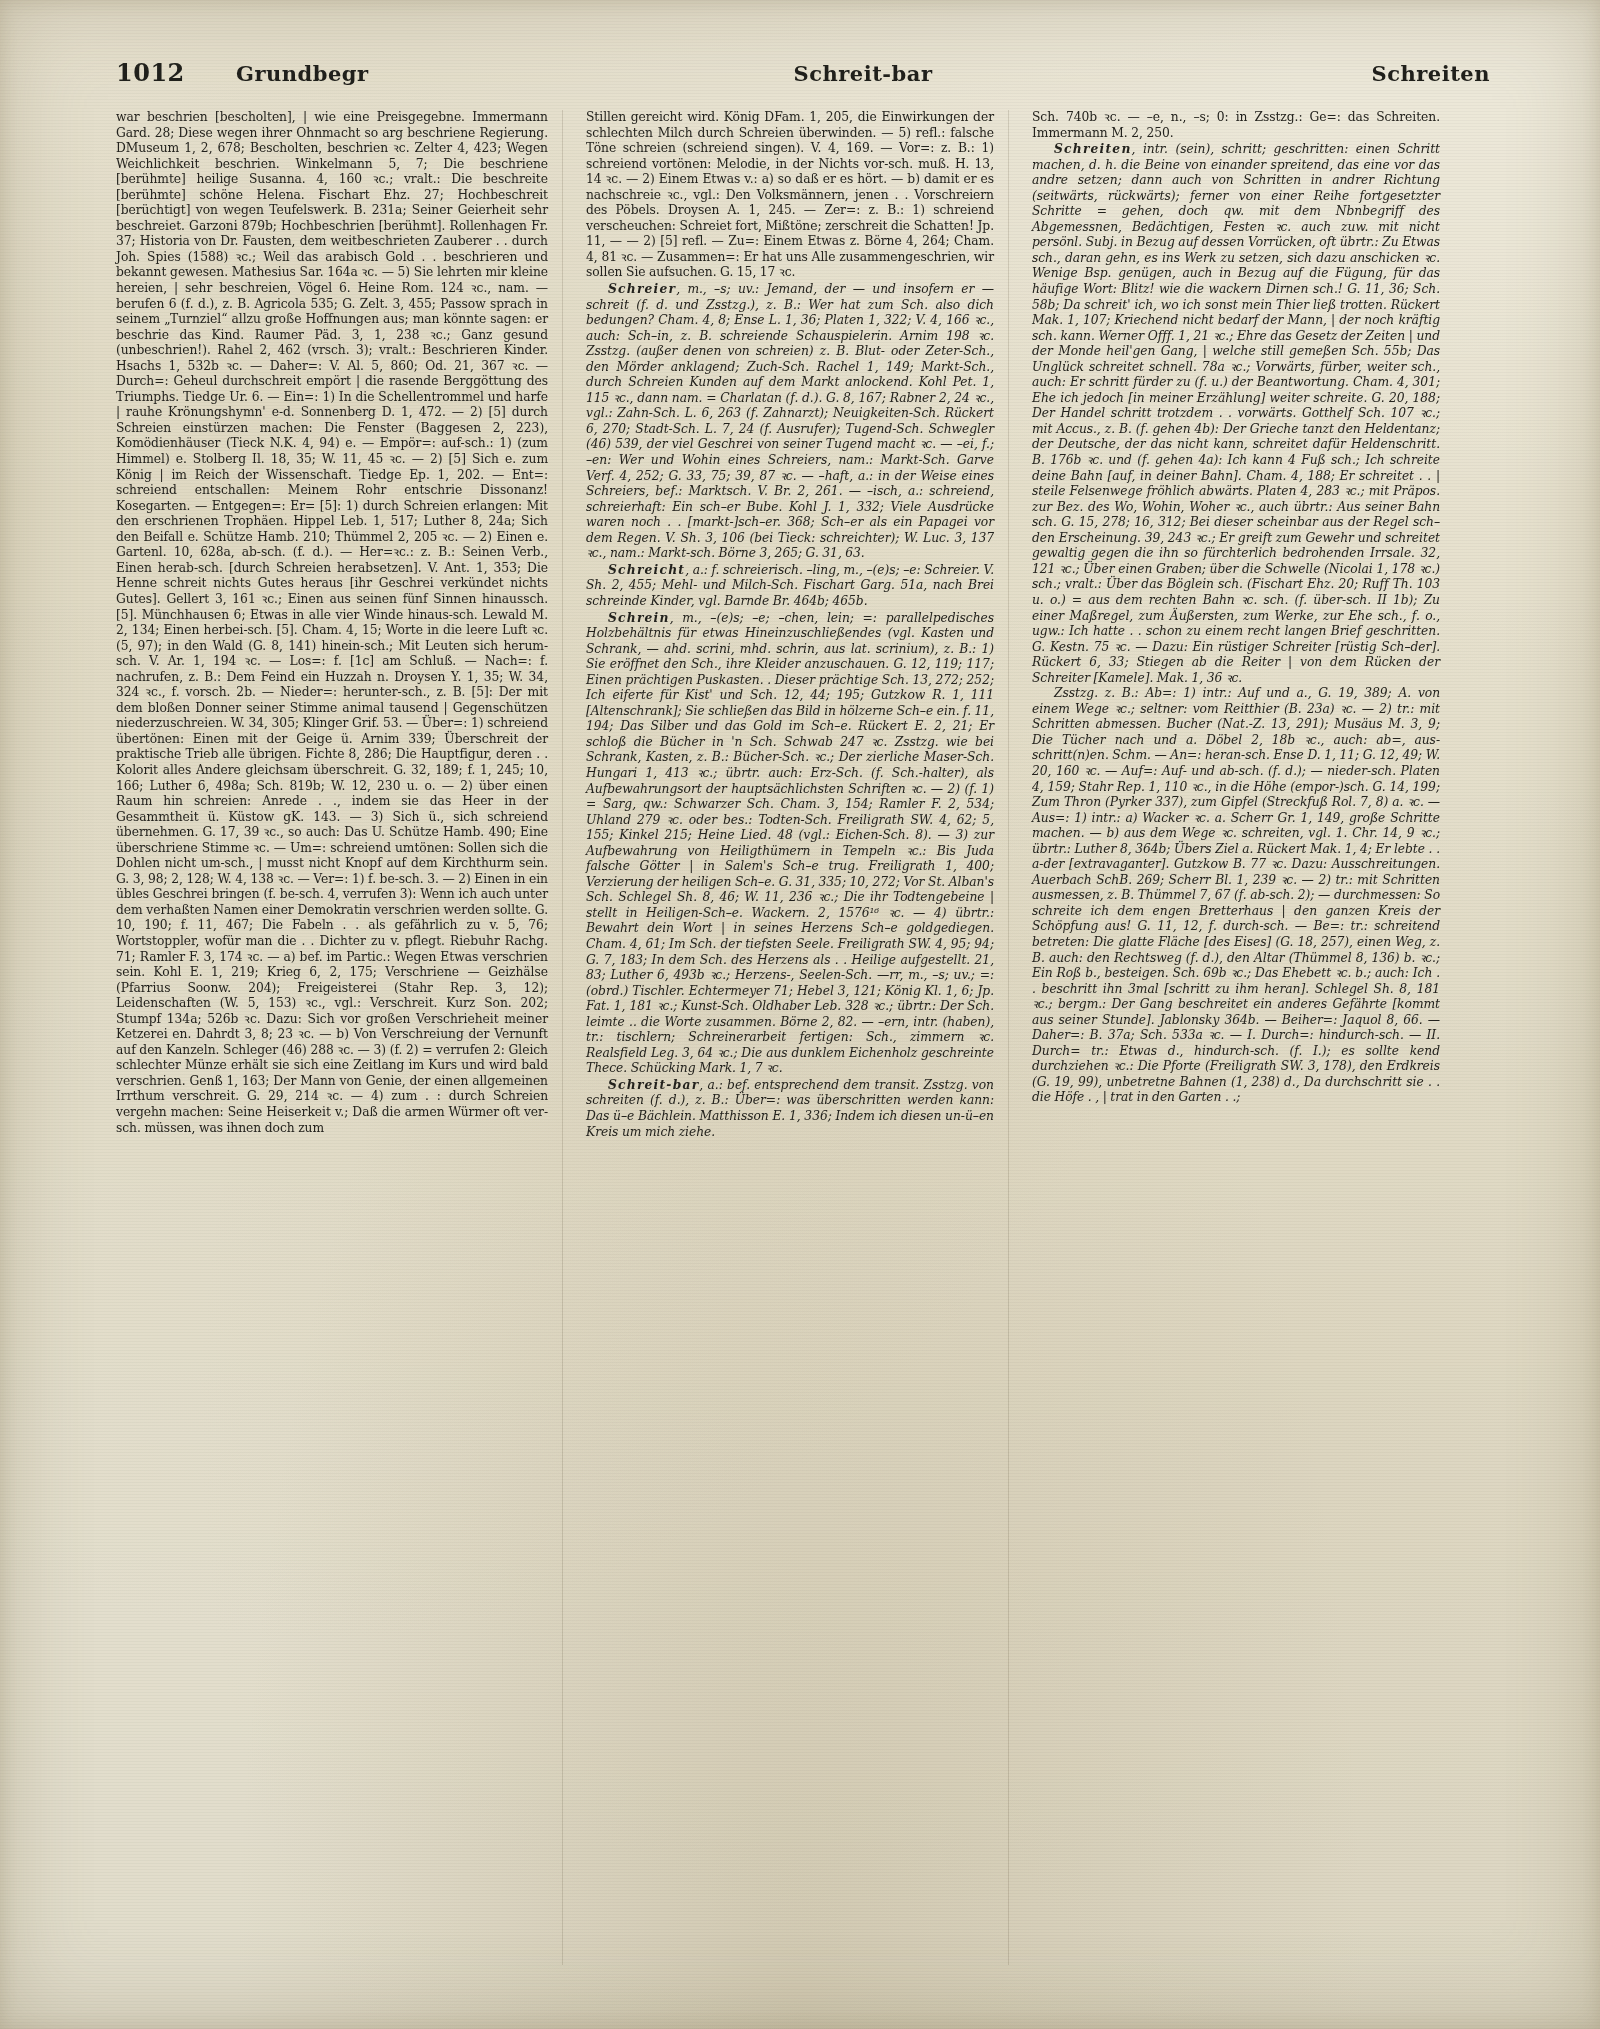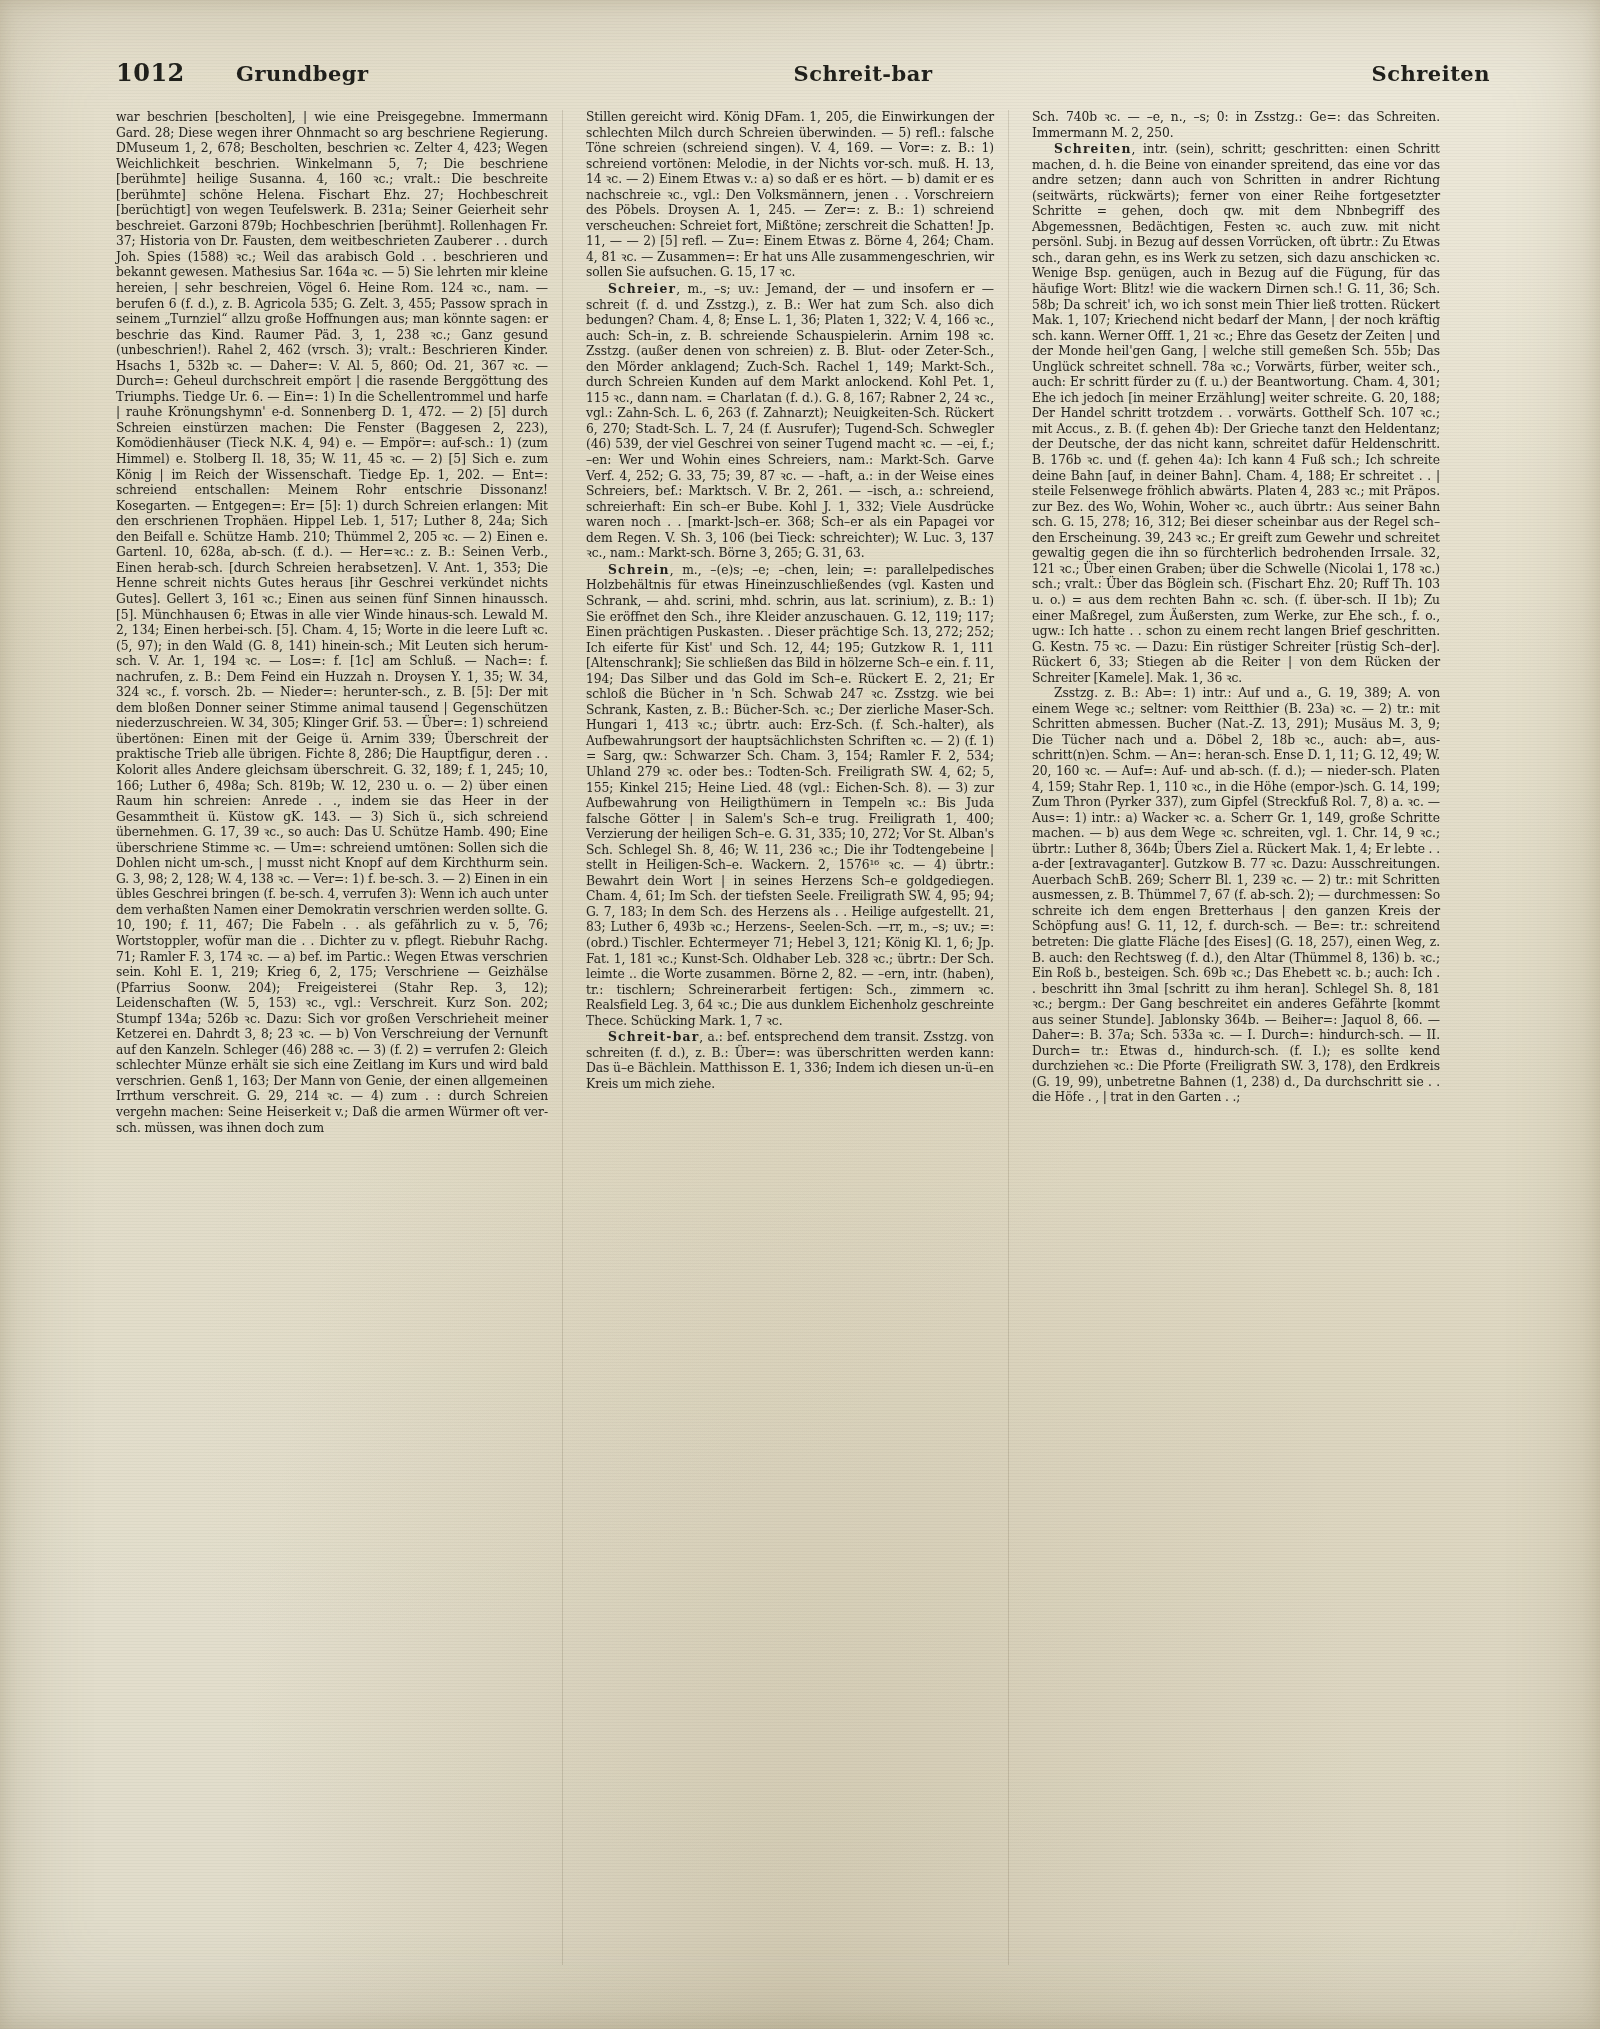--- a/index.html
+++ b/index.html
@@ -85,21 +85,21 @@
     font-size: 12.3px;
     line-height: 15.55px;
     text-align: justify;
     text-justify: inter-word;
     color: #23221d;
     hyphens: auto;
     -webkit-hyphens: auto;
     word-spacing: -0.3px;
     letter-spacing: -0.05px;
   }
-  .col p + p { margin-top: 0px; }
+  .col p + p { margin-top: 0px; font-style: italic; }
   .entry-start {
     text-indent: 22px;
   }
   .lemma {
     font-weight: bold;
     letter-spacing: 1.2px;
   }
   .col p.cont { text-indent: 0; }
 
   
@@ -132,20 +132,21 @@
     <div class="head-word head-right">Schreiten</div>
   </div>
 
   <div class="columns">
     <div class="col">
       <p class="cont">war beschrien [bescholten], | wie eine Preisgegebne. Immermann Gard. 28; Diese wegen ihrer Ohnmacht so arg beschriene Regierung. DMuseum 1, 2, 678; Bescholten, beschrien ꝛc. Zelter 4, 423; Wegen Weichlichkeit beschrien. Winkelmann 5, 7; Die beschriene [berühmte] heilige Susanna. 4, 160 ꝛc.; vralt.: Die beschreite [berühmte] schöne Helena. Fischart Ehz. 27; Hochbeschreit [berüchtigt] von wegen Teufelswerk. B. 231a; Seiner Geierheit sehr beschreiet. Garzoni 879b; Hochbeschrien [berühmt]. Rollenhagen Fr. 37; Historia von Dr. Fausten, dem weitbeschrieten Zauberer . . durch Joh. Spies (1588) ꝛc.; Weil das arabisch Gold . . beschrieren und bekannt gewesen. Mathesius Sar. 164a ꝛc. — 5) Sie lehrten mir kleine hereien, | sehr beschreien, Vögel 6. Heine Rom. 124 ꝛc., nam. — berufen 6 (f. d.), z. B. Agricola 535; G. Zelt. 3, 455; Passow sprach in seinem „Turnziel“ allzu große Hoffnungen aus; man könnte sagen: er beschrie das Kind. Raumer Päd. 3, 1, 238 ꝛc.; Ganz gesund (unbeschrien!). Rahel 2, 462 (vrsch. 3); vralt.: Beschrieren Kinder. Hsachs 1, 532b ꝛc. — Daher=: V. Al. 5, 860; Od. 21, 367 ꝛc. — Durch=: Geheul durchschreit empört | die rasende Berggöttung des Triumphs. Tiedge Ur. 6. — Ein=: 1) In die Schellentrommel und harfe | rauhe Krönungshymn' e-d. Sonnenberg D. 1, 472. — 2) [5] durch Schreien einstürzen machen: Die Fenster (Baggesen 2, 223), Komödienhäuser (Tieck N.K. 4, 94) e. — Empör=: auf-sch.: 1) (zum Himmel) e. Stolberg Il. 18, 35; W. 11, 45 ꝛc. — 2) [5] Sich e. zum König | im Reich der Wissenschaft. Tiedge Ep. 1, 202. — Ent=: schreiend entschallen: Meinem Rohr entschrie Dissonanz! Kosegarten. — Entgegen=: Er= [5]: 1) durch Schreien erlangen: Mit den erschrienen Trophäen. Hippel Leb. 1, 517; Luther 8, 24a; Sich den Beifall e. Schütze Hamb. 210; Thümmel 2, 205 ꝛc. — 2) Einen e. Gartenl. 10, 628a, ab-sch. (f. d.). — Her=ꝛc.: z. B.: Seinen Verb., Einen herab-sch. [durch Schreien herabsetzen]. V. Ant. 1, 353; Die Henne schreit nichts Gutes heraus [ihr Geschrei verkündet nichts Gutes]. Gellert 3, 161 ꝛc.; Einen aus seinen fünf Sinnen hinaussch. [5]. Münchhausen 6; Etwas in alle vier Winde hinaus-sch. Lewald M. 2, 134; Einen herbei-sch. [5]. Cham. 4, 15; Worte in die leere Luft ꝛc. (5, 97); in den Wald (G. 8, 141) hinein-sch.; Mit Leuten sich herum-sch. V. Ar. 1, 194 ꝛc. — Los=: f. [1c] am Schluß. — Nach=: f. nachrufen, z. B.: Dem Feind ein Huzzah n. Droysen Y. 1, 35; W. 34, 324 ꝛc., f. vorsch. 2b. — Nieder=: herunter-sch., z. B. [5]: Der mit dem bloßen Donner seiner Stimme animal tausend | Gegenschützen niederzuschreien. W. 34, 305; Klinger Grif. 53. — Über=: 1) schreiend übertönen: Einen mit der Geige ü. Arnim 339; Überschreit der praktische Trieb alle übrigen. Fichte 8, 286; Die Hauptfigur, deren . . Kolorit alles Andere gleichsam überschreit. G. 32, 189; f. 1, 245; 10, 166; Luther 6, 498a; Sch. 819b; W. 12, 230 u. o. — 2) über einen Raum hin schreien: Anrede . ., indem sie das Heer in der Gesammtheit ü. Küstow gK. 143. — 3) Sich ü., sich schreiend übernehmen. G. 17, 39 ꝛc., so auch: Das U. Schütze Hamb. 490; Eine überschriene Stimme ꝛc. — Um=: schreiend umtönen: Sollen sich die Dohlen nicht um-sch., | musst nicht Knopf auf dem Kirchthurm sein. G. 3, 98; 2, 128; W. 4, 138 ꝛc. — Ver=: 1) f. be-sch. 3. — 2) Einen in ein übles Geschrei bringen (f. be-sch. 4, verrufen 3): Wenn ich auch unter dem verhaßten Namen einer Demokratin verschrien werden sollte. G. 10, 190; f. 11, 467; Die Fabeln . . als gefährlich zu v. 5, 76; Wortstoppler, wofür man die . . Dichter zu v. pflegt. Riebuhr Rachg. 71; Ramler F. 3, 174 ꝛc. — a) bef. im Partic.: Wegen Etwas verschrien sein. Kohl E. 1, 219; Krieg 6, 2, 175; Verschriene — Geizhälse (Pfarrius Soonw. 204); Freigeisterei (Stahr Rep. 3, 12); Leidenschaften (W. 5, 153) ꝛc., vgl.: Verschreit. Kurz Son. 202; Stumpf 134a; 526b ꝛc. Dazu: Sich vor großen Verschrieheit meiner Ketzerei en. Dahrdt 3, 8; 23 ꝛc. — b) Von Verschreiung der Vernunft auf den Kanzeln. Schleger (46) 288 ꝛc. — 3) (f. 2) = verrufen 2: Gleich schlechter Münze erhält sie sich eine Zeitlang im Kurs und wird bald verschrien. Genß 1, 163; Der Mann von Genie, der einen allgemeinen Irrthum verschreit. G. 29, 214 ꝛc. — 4) zum . : durch Schreien vergehn machen: Seine Heiserkeit v.; Daß die armen Würmer oft ver-sch. müssen, was ihnen doch zum</p>
     </div>
     <div class="col">
       <p class="cont">Stillen gereicht wird. König DFam. 1, 205, die Einwirkungen der schlechten Milch durch Schreien überwinden. — 5) refl.: falsche Töne schreien (schreiend singen). V. 4, 169. — Vor=: z. B.: 1) schreiend vortönen: Melodie, in der Nichts vor-sch. muß. H. 13, 14 ꝛc. — 2) Einem Etwas v.: a) so daß er es hört. — b) damit er es nachschreie ꝛc., vgl.: Den Volksmännern, jenen . . Vorschreiern des Pöbels. Droysen A. 1, 245. — Zer=: z. B.: 1) schreiend verscheuchen: Schreiet fort, Mißtöne; zerschreit die Schatten! Jp. 11, — — 2) [5] refl. — Zu=: Einem Etwas z. Börne 4, 264; Cham. 4, 81 ꝛc. — Zusammen=: Er hat uns Alle zusammengeschrien, wir sollen Sie aufsuchen. G. 15, 17 ꝛc.</p>
       <p class="entry-start"><span class="lemma">Schreier</span><span>, m., –s; uv.: Jemand, der — und insofern er — schreit (f. d. und Zsstzg.), z. B.: Wer hat zum Sch. also dich bedungen? Cham. 4, 8; Ense L. 1, 36; Platen 1, 322; V. 4, 166 ꝛc., auch: Sch–in, z. B. schreiende Schauspielerin. Arnim 198 ꝛc. Zsstzg. (außer denen von schreien) z. B. Blut- oder Zeter-Sch., den Mörder anklagend; Zuch-Sch. Rachel 1, 149; Markt-Sch., durch Schreien Kunden auf dem Markt anlockend. Kohl Pet. 1, 115 ꝛc., dann nam. = Charlatan (f. d.). G. 8, 167; Rabner 2, 24 ꝛc., vgl.: Zahn-Sch. L. 6, 263 (f. Zahnarzt); Neuigkeiten-Sch. Rückert 6, 270; Stadt-Sch. L. 7, 24 (f. Ausrufer); Tugend-Sch. Schwegler (46) 539, der viel Geschrei von seiner Tugend macht ꝛc. — –ei, f.; –en: Wer und Wohin eines Schreiers, nam.: Markt-Sch. Garve Verf. 4, 252; G. 33, 75; 39, 87 ꝛc. — –haft, a.: in der Weise eines Schreiers, bef.: Marktsch. V. Br. 2, 261. — –isch, a.: schreiend, schreierhaft: Ein sch–er Bube. Kohl J. 1, 332; Viele Ausdrücke waren noch . . [markt-]sch–er. 368; Sch–er als ein Papagei vor dem Regen. V. Sh. 3, 106 (bei Tieck: schreichter); W. Luc. 3, 137 ꝛc., nam.: Markt-sch. Börne 3, 265; G. 31, 63.</span></p>
+      <p class="entry-start"><span class="lemma">Schreicht</span><span>, a.: f. schreierisch. –ling, m., –(e)s; –e: Schreier. V. Sh. 2, 455; Mehl- und Milch-Sch. Fischart Garg. 51a, nach Brei schreinde Kinder, vgl. Barnde Br. 464b; 465b.</span></p>
       <p class="entry-start"><span class="lemma">Schrein</span><span>, m., –(e)s; –e; –chen, lein; =: parallelpedisches Holzbehältnis für etwas Hineinzuschließendes (vgl. Kasten und Schrank, — ahd. scrini, mhd. schrin, aus lat. scrinium), z. B.: 1) Sie eröffnet den Sch., ihre Kleider anzuschauen. G. 12, 119; 117; Einen prächtigen Puskasten. . Dieser prächtige Sch. 13, 272; 252; Ich eiferte für Kist' und Sch. 12, 44; 195; Gutzkow R. 1, 111 [Altenschrank]; Sie schließen das Bild in hölzerne Sch–e ein. f. 11, 194; Das Silber und das Gold im Sch–e. Rückert E. 2, 21; Er schloß die Bücher in 'n Sch. Schwab 247 ꝛc. Zsstzg. wie bei Schrank, Kasten, z. B.: Bücher-Sch. ꝛc.; Der zierliche Maser-Sch. Hungari 1, 413 ꝛc.; übrtr. auch: Erz-Sch. (f. Sch.-halter), als Aufbewahrungsort der hauptsächlichsten Schriften ꝛc. — 2) (f. 1) = Sarg, qw.: Schwarzer Sch. Cham. 3, 154; Ramler F. 2, 534; Uhland 279 ꝛc. oder bes.: Todten-Sch. Freiligrath SW. 4, 62; 5, 155; Kinkel 215; Heine Lied. 48 (vgl.: Eichen-Sch. 8). — 3) zur Aufbewahrung von Heiligthümern in Tempeln ꝛc.: Bis Juda falsche Götter | in Salem's Sch–e trug. Freiligrath 1, 400; Verzierung der heiligen Sch–e. G. 31, 335; 10, 272; Vor St. Alban's Sch. Schlegel Sh. 8, 46; W. 11, 236 ꝛc.; Die ihr Todtengebeine | stellt in Heiligen-Sch–e. Wackern. 2, 1576¹⁶ ꝛc. — 4) übrtr.: Bewahrt dein Wort | in seines Herzens Sch–e goldgediegen. Cham. 4, 61; Im Sch. der tiefsten Seele. Freiligrath SW. 4, 95; 94; G. 7, 183; In dem Sch. des Herzens als . . Heilige aufgestellt. 21, 83; Luther 6, 493b ꝛc.; Herzens-, Seelen-Sch. —rr, m., –s; uv.; =: (obrd.) Tischler. Echtermeyer 71; Hebel 3, 121; König Kl. 1, 6; Jp. Fat. 1, 181 ꝛc.; Kunst-Sch. Oldhaber Leb. 328 ꝛc.; übrtr.: Der Sch. leimte .. die Worte zusammen. Börne 2, 82. — –ern, intr. (haben), tr.: tischlern; Schreinerarbeit fertigen: Sch., zimmern ꝛc. Realsfield Leg. 3, 64 ꝛc.; Die aus dunklem Eichenholz geschreinte Thece. Schücking Mark. 1, 7 ꝛc.</span></p>
       <p class="entry-start"><span class="lemma">Schreit-bar</span><span>, a.: bef. entsprechend dem transit. Zsstzg. von schreiten (f. d.), z. B.: Über=: was überschritten werden kann: Das ü–e Bächlein. Matthisson E. 1, 336; Indem ich diesen un-ü–en Kreis um mich ziehe.</span></p>
     </div>
     <div class="col">
       <p class="cont">Sch. 740b ꝛc. — –e, n., –s; 0: in Zsstzg.: Ge=: das Schreiten. Immermann M. 2, 250.</p>
       <p class="entry-start"><span class="lemma">Schreiten</span><span>, intr. (sein), schritt; geschritten: einen Schritt machen, d. h. die Beine von einander spreitend, das eine vor das andre setzen; dann auch von Schritten in andrer Richtung (seitwärts, rückwärts); ferner von einer Reihe fortgesetzter Schritte = gehen, doch qw. mit dem Nbnbegriff des Abgemessnen, Bedächtigen, Festen ꝛc. auch zuw. mit nicht persönl. Subj. in Bezug auf dessen Vorrücken, oft übrtr.: Zu Etwas sch., daran gehn, es ins Werk zu setzen, sich dazu anschicken ꝛc. Wenige Bsp. genügen, auch in Bezug auf die Fügung, für das häufige Wort: Blitz! wie die wackern Dirnen sch.! G. 11, 36; Sch. 58b; Da schreit' ich, wo ich sonst mein Thier ließ trotten. Rückert Mak. 1, 107; Kriechend nicht bedarf der Mann, | der noch kräftig sch. kann. Werner Offf. 1, 21 ꝛc.; Ehre das Gesetz der Zeiten | und der Monde heil'gen Gang, | welche still gemeßen Sch. 55b; Das Unglück schreitet schnell. 78a ꝛc.; Vorwärts, fürber, weiter sch., auch: Er schritt fürder zu (f. u.) der Beantwortung. Cham. 4, 301; Ehe ich jedoch [in meiner Erzählung] weiter schreite. G. 20, 188; Der Handel schritt trotzdem . . vorwärts. Gotthelf Sch. 107 ꝛc.; mit Accus., z. B. (f. gehen 4b): Der Grieche tanzt den Heldentanz; der Deutsche, der das nicht kann, schreitet dafür Heldenschritt. B. 176b ꝛc. und (f. gehen 4a): Ich kann 4 Fuß sch.; Ich schreite deine Bahn [auf, in deiner Bahn]. Cham. 4, 188; Er schreitet . . | steile Felsenwege fröhlich abwärts. Platen 4, 283 ꝛc.; mit Präpos. zur Bez. des Wo, Wohin, Woher ꝛc., auch übrtr.: Aus seiner Bahn sch. G. 15, 278; 16, 312; Bei dieser scheinbar aus der Regel sch–den Erscheinung. 39, 243 ꝛc.; Er greift zum Gewehr und schreitet gewaltig gegen die ihn so fürchterlich bedrohenden Irrsale. 32, 121 ꝛc.; Über einen Graben; über die Schwelle (Nicolai 1, 178 ꝛc.) sch.; vralt.: Über das Böglein sch. (Fischart Ehz. 20; Ruff Th. 103 u. o.) = aus dem rechten Bahn ꝛc. sch. (f. über-sch. II 1b); Zu einer Maßregel, zum Äußersten, zum Werke, zur Ehe sch., f. o., ugw.: Ich hatte . . schon zu einem recht langen Brief geschritten. G. Kestn. 75 ꝛc. — Dazu: Ein rüstiger Schreiter [rüstig Sch–der]. Rückert 6, 33; Stiegen ab die Reiter | von dem Rücken der Schreiter [Kamele]. Mak. 1, 36 ꝛc.</span></p>
       <p class="entry-start">Zsstzg. z. B.: Ab=: 1) intr.: Auf und a., G. 19, 389; A. von einem Wege ꝛc.; seltner: vom Reitthier (B. 23a) ꝛc. — 2) tr.: mit Schritten abmessen. Bucher (Nat.-Z. 13, 291); Musäus M. 3, 9; Die Tücher nach und a. Döbel 2, 18b ꝛc., auch: ab=, aus-schritt(n)en. Schm. — An=: heran-sch. Ense D. 1, 11; G. 12, 49; W. 20, 160 ꝛc. — Auf=: Auf- und ab-sch. (f. d.); — nieder-sch. Platen 4, 159; Stahr Rep. 1, 110 ꝛc., in die Höhe (empor-)sch. G. 14, 199; Zum Thron (Pyrker 337), zum Gipfel (Streckfuß Rol. 7, 8) a. ꝛc. — Aus=: 1) intr.: a) Wacker ꝛc. a. Scherr Gr. 1, 149, große Schritte machen. — b) aus dem Wege ꝛc. schreiten, vgl. 1. Chr. 14, 9 ꝛc.; übrtr.: Luther 8, 364b; Übers Ziel a. Rückert Mak. 1, 4; Er lebte . . a-der [extravaganter]. Gutzkow B. 77 ꝛc. Dazu: Ausschreitungen. Auerbach SchB. 269; Scherr Bl. 1, 239 ꝛc. — 2) tr.: mit Schritten ausmessen, z. B. Thümmel 7, 67 (f. ab-sch. 2); — durchmessen: So schreite ich dem engen Bretterhaus | den ganzen Kreis der Schöpfung aus! G. 11, 12, f. durch-sch. — Be=: tr.: schreitend betreten: Die glatte Fläche [des Eises] (G. 18, 257), einen Weg, z. B. auch: den Rechtsweg (f. d.), den Altar (Thümmel 8, 136) b. ꝛc.; Ein Roß b., besteigen. Sch. 69b ꝛc.; Das Ehebett ꝛc. b.; auch: Ich . . beschritt ihn 3mal [schritt zu ihm heran]. Schlegel Sh. 8, 181 ꝛc.; bergm.: Der Gang beschreitet ein anderes Gefährte [kommt aus seiner Stunde]. Jablonsky 364b. — Beiher=: Jaquol 8, 66. — Daher=: B. 37a; Sch. 533a ꝛc. — I. Durch=: hindurch-sch. — II. Durch= tr.: Etwas d., hindurch-sch. (f. I.); es sollte kend durchziehen ꝛc.: Die Pforte (Freiligrath SW. 3, 178), den Erdkreis (G. 19, 99), unbetretne Bahnen (1, 238) d., Da durchschritt sie . . die Höfe . , | trat in den Garten . .;</p>
     </div>
   </div>
 

